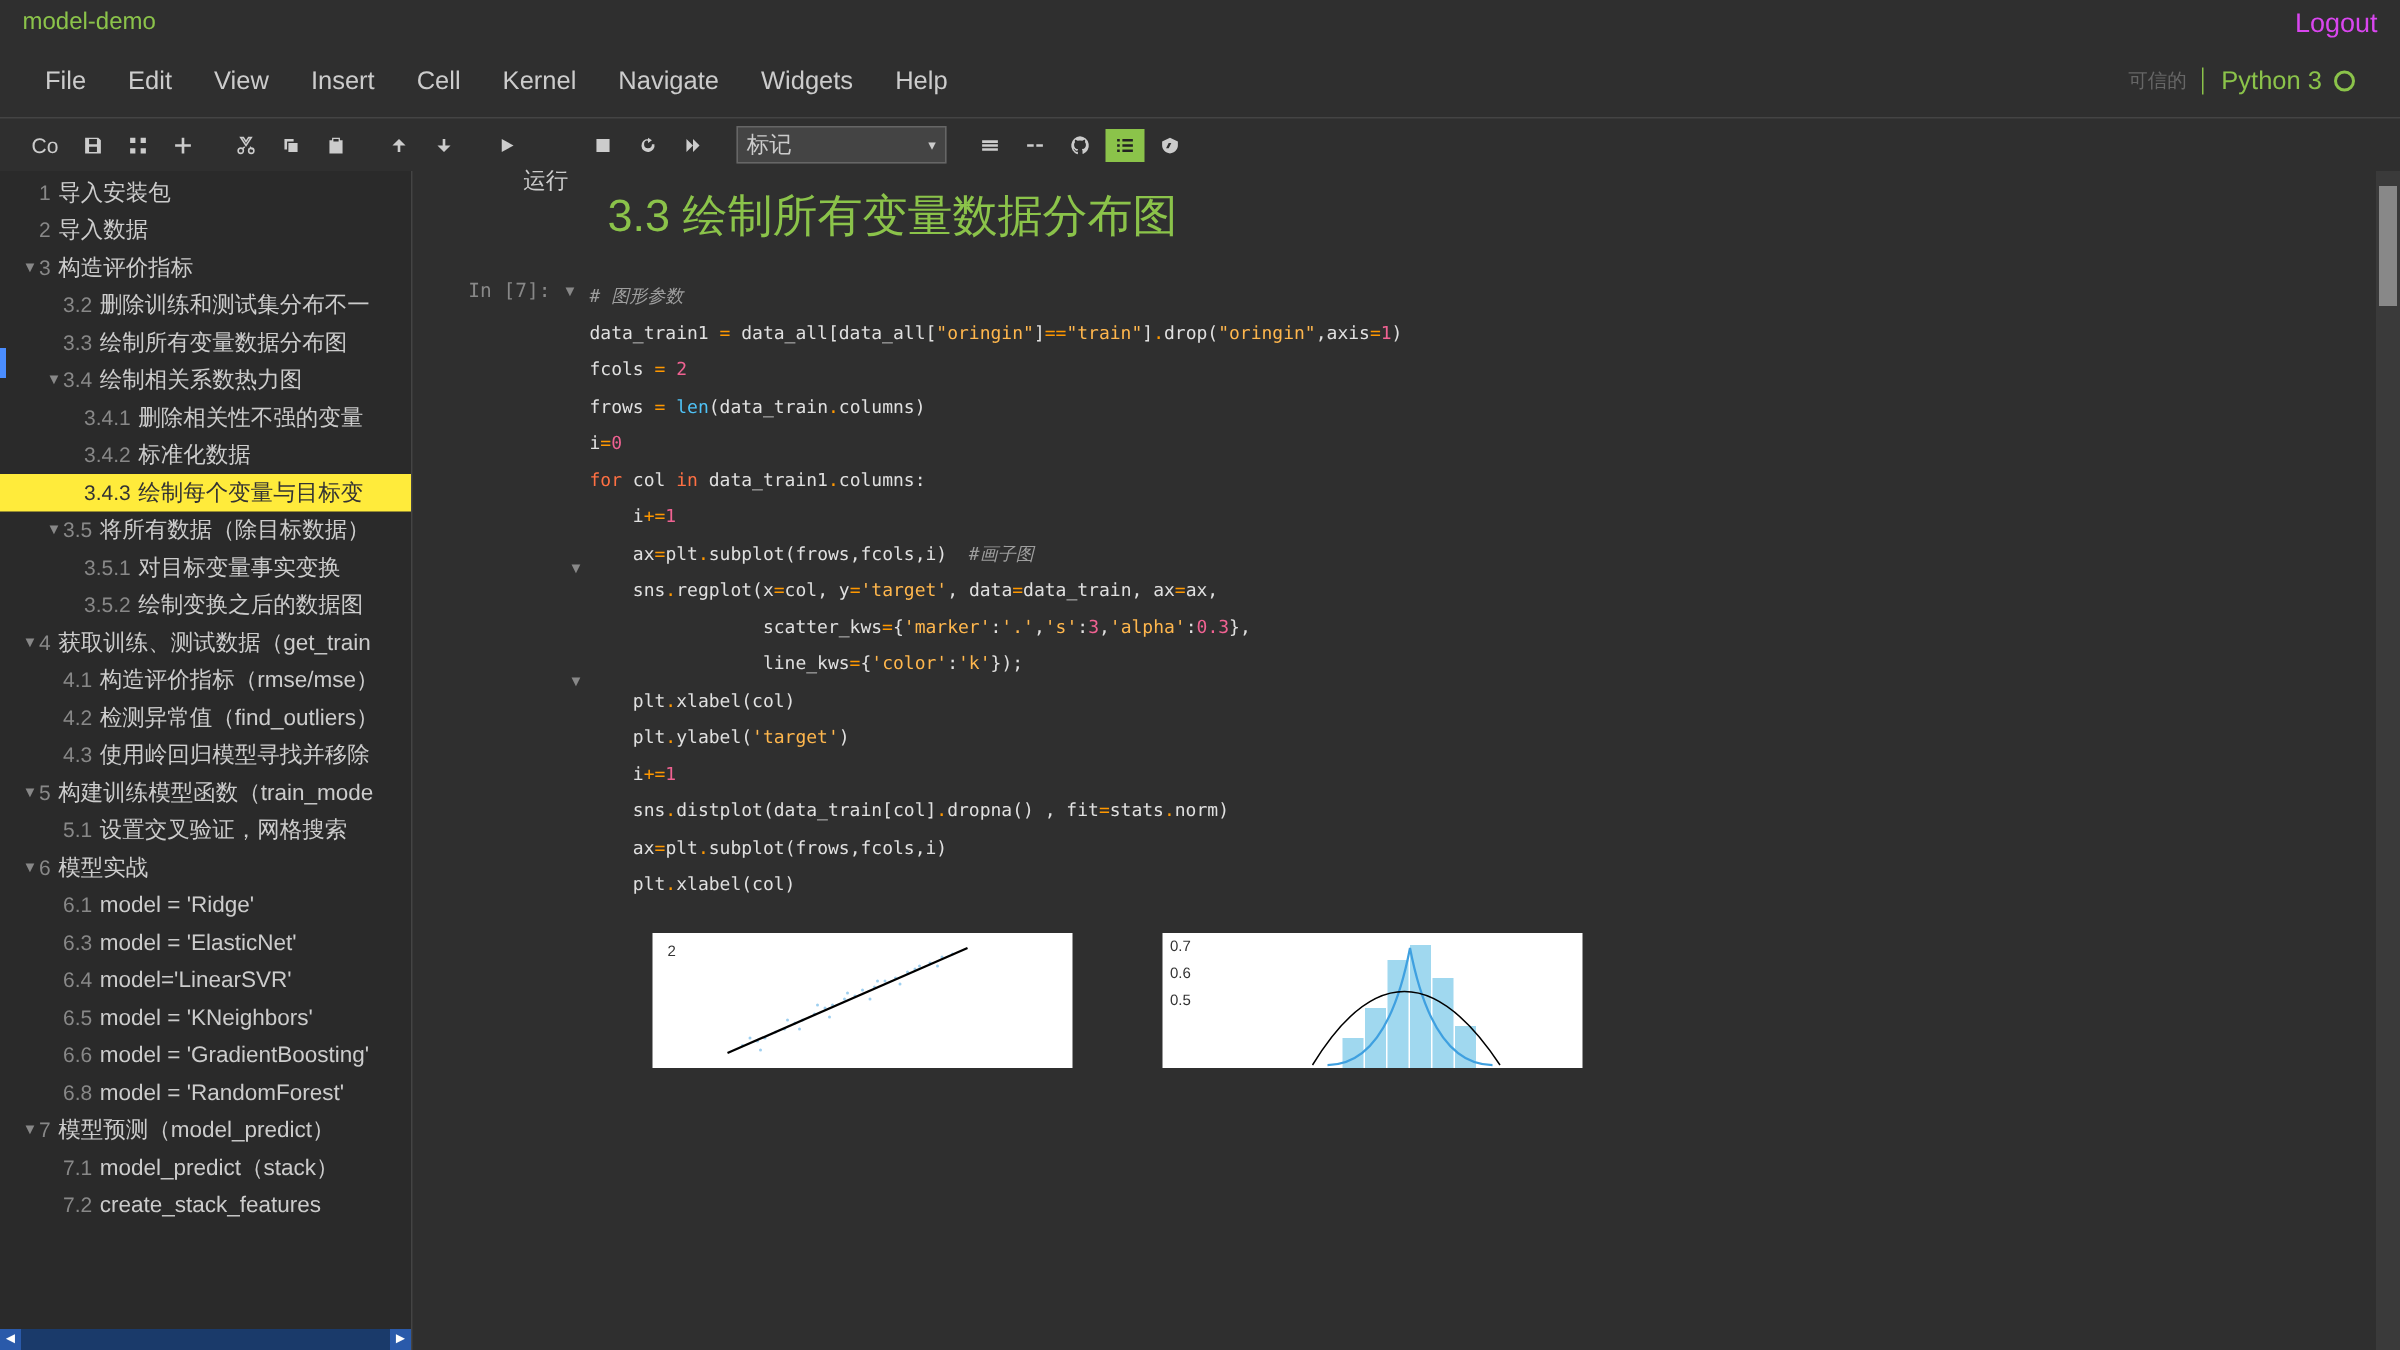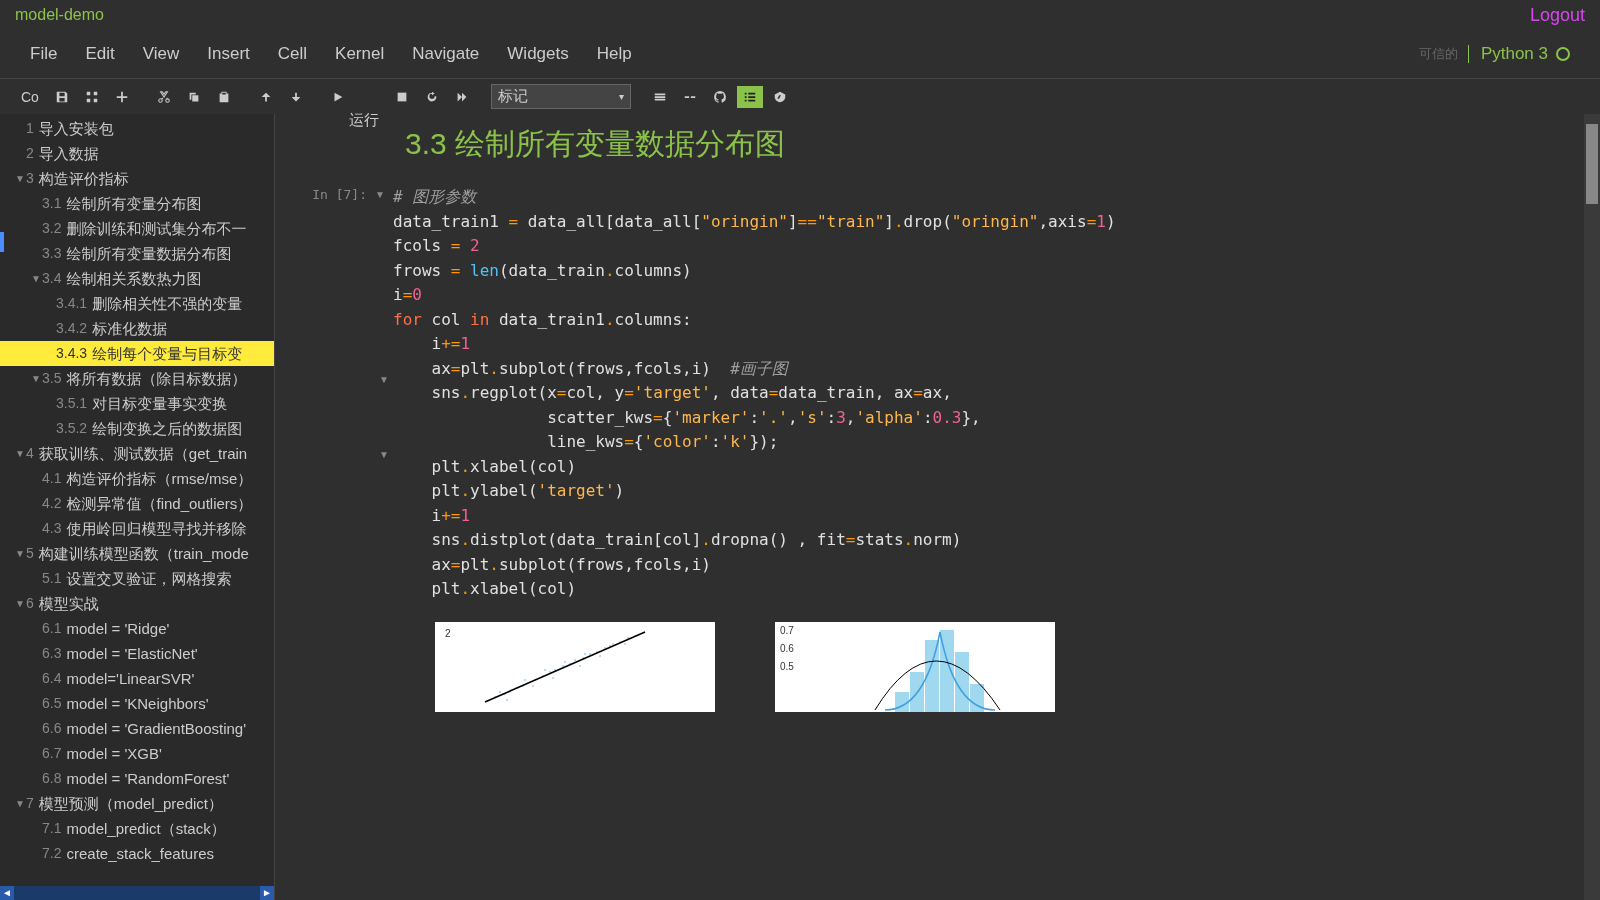--- a/index.html
+++ b/index.html
@@ -122,21 +122,21 @@
 .section-heading {
   color: #8bc34a;
   font-size: 30px;
   margin-left: 120px;
   margin-bottom: 20px;
   font-weight: normal;
 }
 .cell { display: flex; margin-bottom: 10px; }
 .cell-prompt { width: 90px; text-align: right; color: #888; font-family: monospace; font-size: 13px; padding-top: 2px; padding-right: 8px; }
 .cell-caret { width: 18px; color: #888; font-size: 10px; padding-top: 4px; }
-.cell-body { flex: 1; font-family: 'Consolas', monospace; font-size: 16px; line-height: 24.5px; }
+.cell-body { flex: 1; font-family: 'Consolas', monospace; font-size: 12px; line-height: 24.5px; }
 .code-line { white-space: pre; }
 .tk-comment { color: #9e9e9e; font-style: italic; }
 .tk-op { color: #ff9800; }
 .tk-str { color: #ffb74d; }
 .tk-num { color: #f06292; }
 .tk-builtin { color: #4fc3f7; }
 .tk-kw { color: #ff7043; }
 .tk-name { color: #e0e0e0; }
 .gutter-caret { position: absolute; left: 104px; color: #888; font-size: 10px; }
 .output-plots { display: flex; gap: 60px; margin-left: 150px; margin-top: 20px; }
@@ -286,25 +286,20 @@
         <span class="toc-num">2</span>
         <span class="toc-text">导入数据</span>
       </div>
       <div class="toc-item toc-l1">
         <span class="toc-caret">▼</span>
         <span class="toc-num">3</span>
         <span class="toc-text">构造评价指标</span>
       </div>
       <div class="toc-item toc-l2">
         <span class="toc-caret"></span>
-        <span class="toc-num">3.1</span>
-        <span class="toc-text">绘制所有变量分布图</span>
-      </div>
-      <div class="toc-item toc-l2">
-        <span class="toc-caret"></span>
         <span class="toc-num">3.2</span>
         <span class="toc-text">删除训练和测试集分布不一</span>
       </div>
       <div class="toc-item toc-l2">
         <span class="toc-caret"></span>
         <span class="toc-num">3.3</span>
         <span class="toc-text">绘制所有变量数据分布图</span>
       </div>
       <div class="toc-item toc-l2">
         <span class="toc-caret">▼</span>
@@ -393,25 +388,20 @@
       </div>
       <div class="toc-item toc-l2">
         <span class="toc-caret"></span>
         <span class="toc-num">6.5</span>
         <span class="toc-text">model = 'KNeighbors'</span>
       </div>
       <div class="toc-item toc-l2">
         <span class="toc-caret"></span>
         <span class="toc-num">6.6</span>
         <span class="toc-text">model = 'GradientBoosting'</span>
-      </div>
-      <div class="toc-item toc-l2">
-        <span class="toc-caret"></span>
-        <span class="toc-num">6.7</span>
-        <span class="toc-text">model = 'XGB'</span>
       </div>
       <div class="toc-item toc-l2">
         <span class="toc-caret"></span>
         <span class="toc-num">6.8</span>
         <span class="toc-text">model = 'RandomForest'</span>
       </div>
       <div class="toc-item toc-l1">
         <span class="toc-caret">▼</span>
         <span class="toc-num">7</span>
         <span class="toc-text">模型预测（model_predict）</span>

